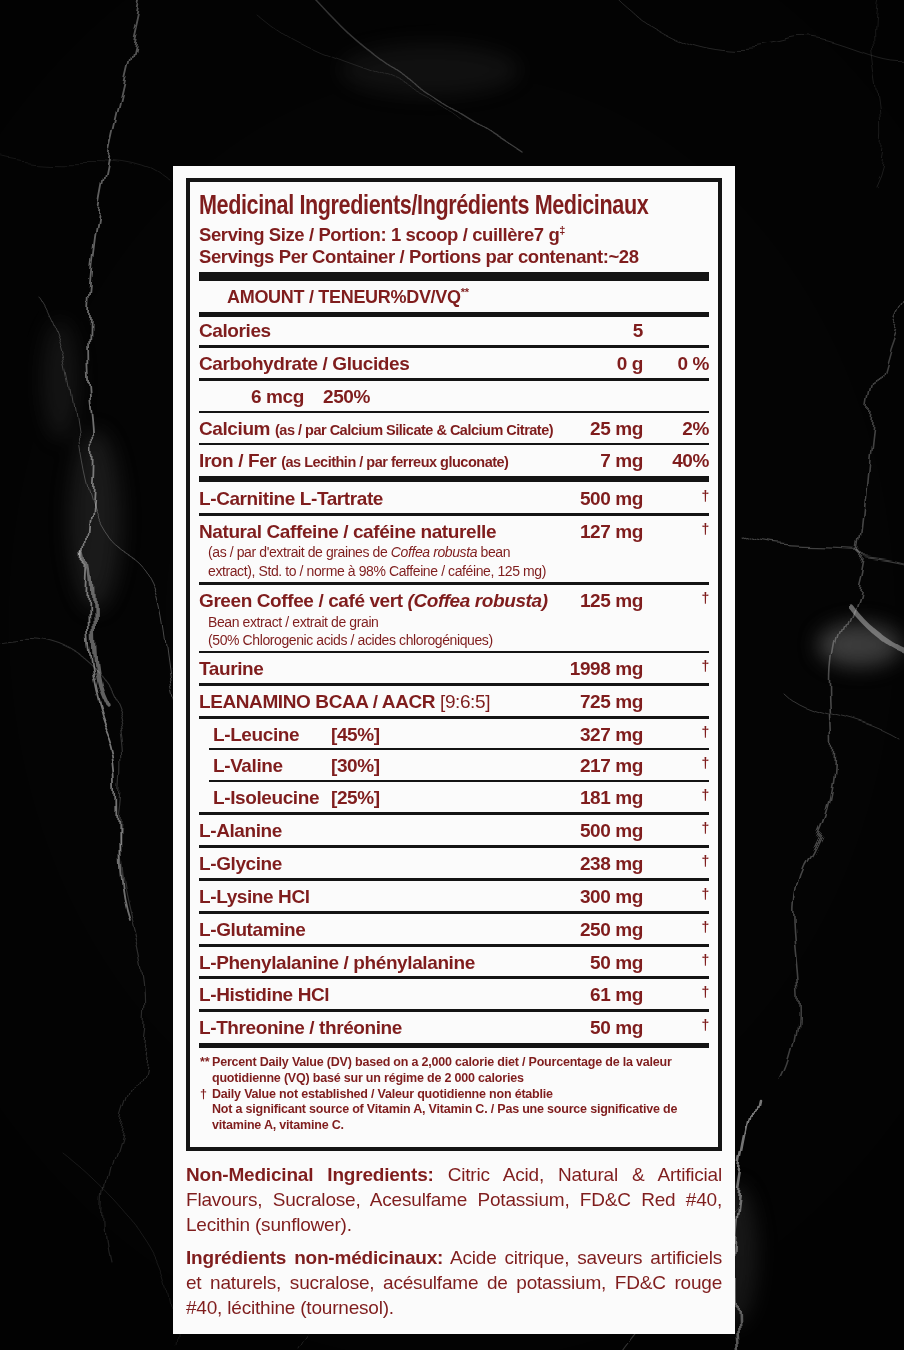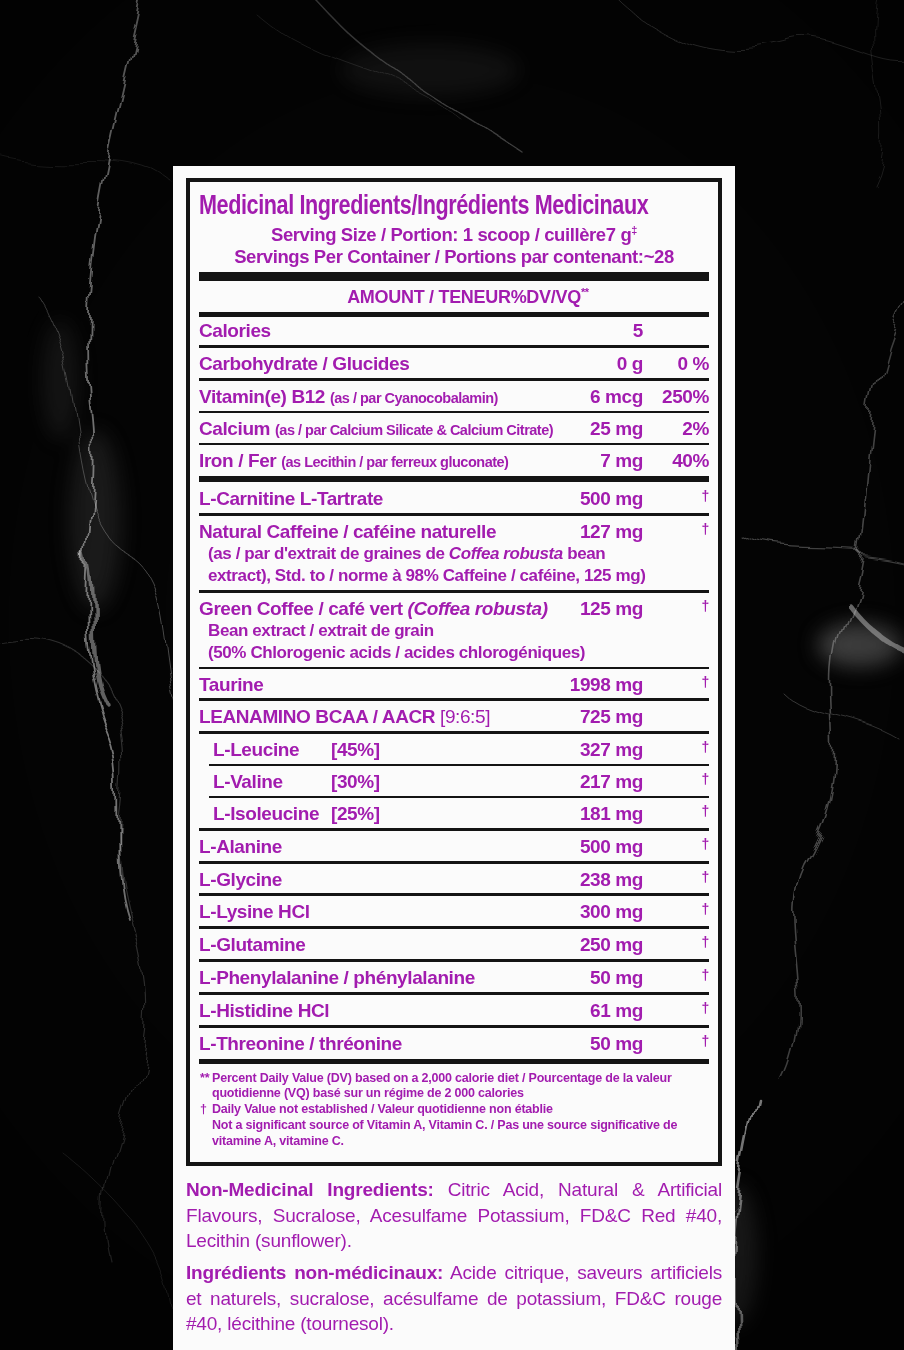--- a/index.html
+++ b/index.html
@@ -3,40 +3,40 @@
 <meta charset="utf-8">
 <style>
   html,body{margin:0;padding:0;background:#000;}
   .stage{position:relative;width:904px;height:1350px;background:#060606;overflow:hidden;
          font-family:"Liberation Sans", sans-serif;}
   .marble{position:absolute;left:0;top:0;}
   .vignette{position:absolute;left:0;top:0;right:0;bottom:0;pointer-events:none;
     background:radial-gradient(ellipse 75% 62% at 50% 46%, rgba(0,0,0,0) 42%, rgba(0,0,0,0.5) 100%);}
 
   .label{position:absolute;left:173px;top:166px;width:562px;background:#fbfbfb;
-         padding:12px 13px 14px;box-sizing:border-box;color:#a21caf;}
+         padding:12px 13px 14px;box-sizing:border-box;color:#7f1d1d;}
   .facts{border:4px solid #141414;padding:6px 9px 8px;}
 
   .title{font-size:27px;font-weight:700;white-space:nowrap;letter-spacing:-0.5px;
          transform:scaleX(0.8);transform-origin:0 50%;margin:2px 0 3px;}
-  .line{display:flex;justify-content:center;align-items:baseline;}
+  .line{display:flex;justify-content:flex-start;align-items:baseline;}
   .serving{font-size:18.5px;font-weight:700;letter-spacing:-0.4px;line-height:1.17;}
   sup{font-size:11px;font-weight:700;}
   .colhead{font-size:18px;font-weight:700;letter-spacing:-0.3px;padding:3px 0 2px;margin-left:28px;}
   .bar-heavy{height:9px;background:#141414;margin:5px 0 2px;}
   .bar-mid{height:5px;background:#141414;margin:2px 0 0;}
 
   .row-line{display:flex;align-items:baseline;font-size:19px;font-weight:700;
             letter-spacing:-0.4px;padding:3px 0 1px;line-height:1.15;}
   .row-name{flex:1;min-width:0;white-space:nowrap;}
   .sm{font-size:14.5px;letter-spacing:-0.5px;}
   .row-amt{width:105px;text-align:right;flex:none;white-space:nowrap;}
   .row-dv{width:66px;text-align:right;flex:none;white-space:nowrap;}
   .dagger{font-size:14px;position:relative;top:-4px;}
-  .sub-note{font-size:17px;font-weight:700;letter-spacing:-0.4px;padding-left:9px;line-height:1.3;}
+  .sub-note{font-size:14px;font-weight:400;letter-spacing:-0.4px;padding-left:9px;line-height:1.3;}
   .row-line.srow{padding-left:14px;}
   .s-name{width:118px;flex:none;}
   .s-pct{width:88px;flex:none;}
   .s-amt{flex:1;text-align:right;}
   .divider{background:#141414;margin:2px 0;}
   .divider.thin{height:2px;}
   .divider.med{height:3px;}
   .divider.thick{height:6px;margin:3px 0;}
   .divider.inset{margin-left:10px;}
 
@@ -130,21 +130,20 @@
           <div class="row">
             <div class="row-line">
               <span class="row-name"><span>Carbohydrate / Glucides</span></span>
               <span class="row-amt">0 g</span>
               <span class="row-dv">0 %</span>
             </div>
           </div>
           <div class="divider med"></div>
           <div class="row">
             <div class="row-line">
-              <span class="row-name"><span>Vitamin(e) B12 </span><span class="sm">(as / par Cyanocobalamin)</span></span>
               <span class="row-amt">6 mcg</span>
               <span class="row-dv">250%</span>
             </div>
           </div>
           <div class="divider thin"></div>
           <div class="row">
             <div class="row-line">
               <span class="row-name"><span>Calcium </span><span class="sm">(as / par Calcium Silicate &amp; Calcium Citrate)</span></span>
               <span class="row-amt">25 mg</span>
               <span class="row-dv">2%</span>

